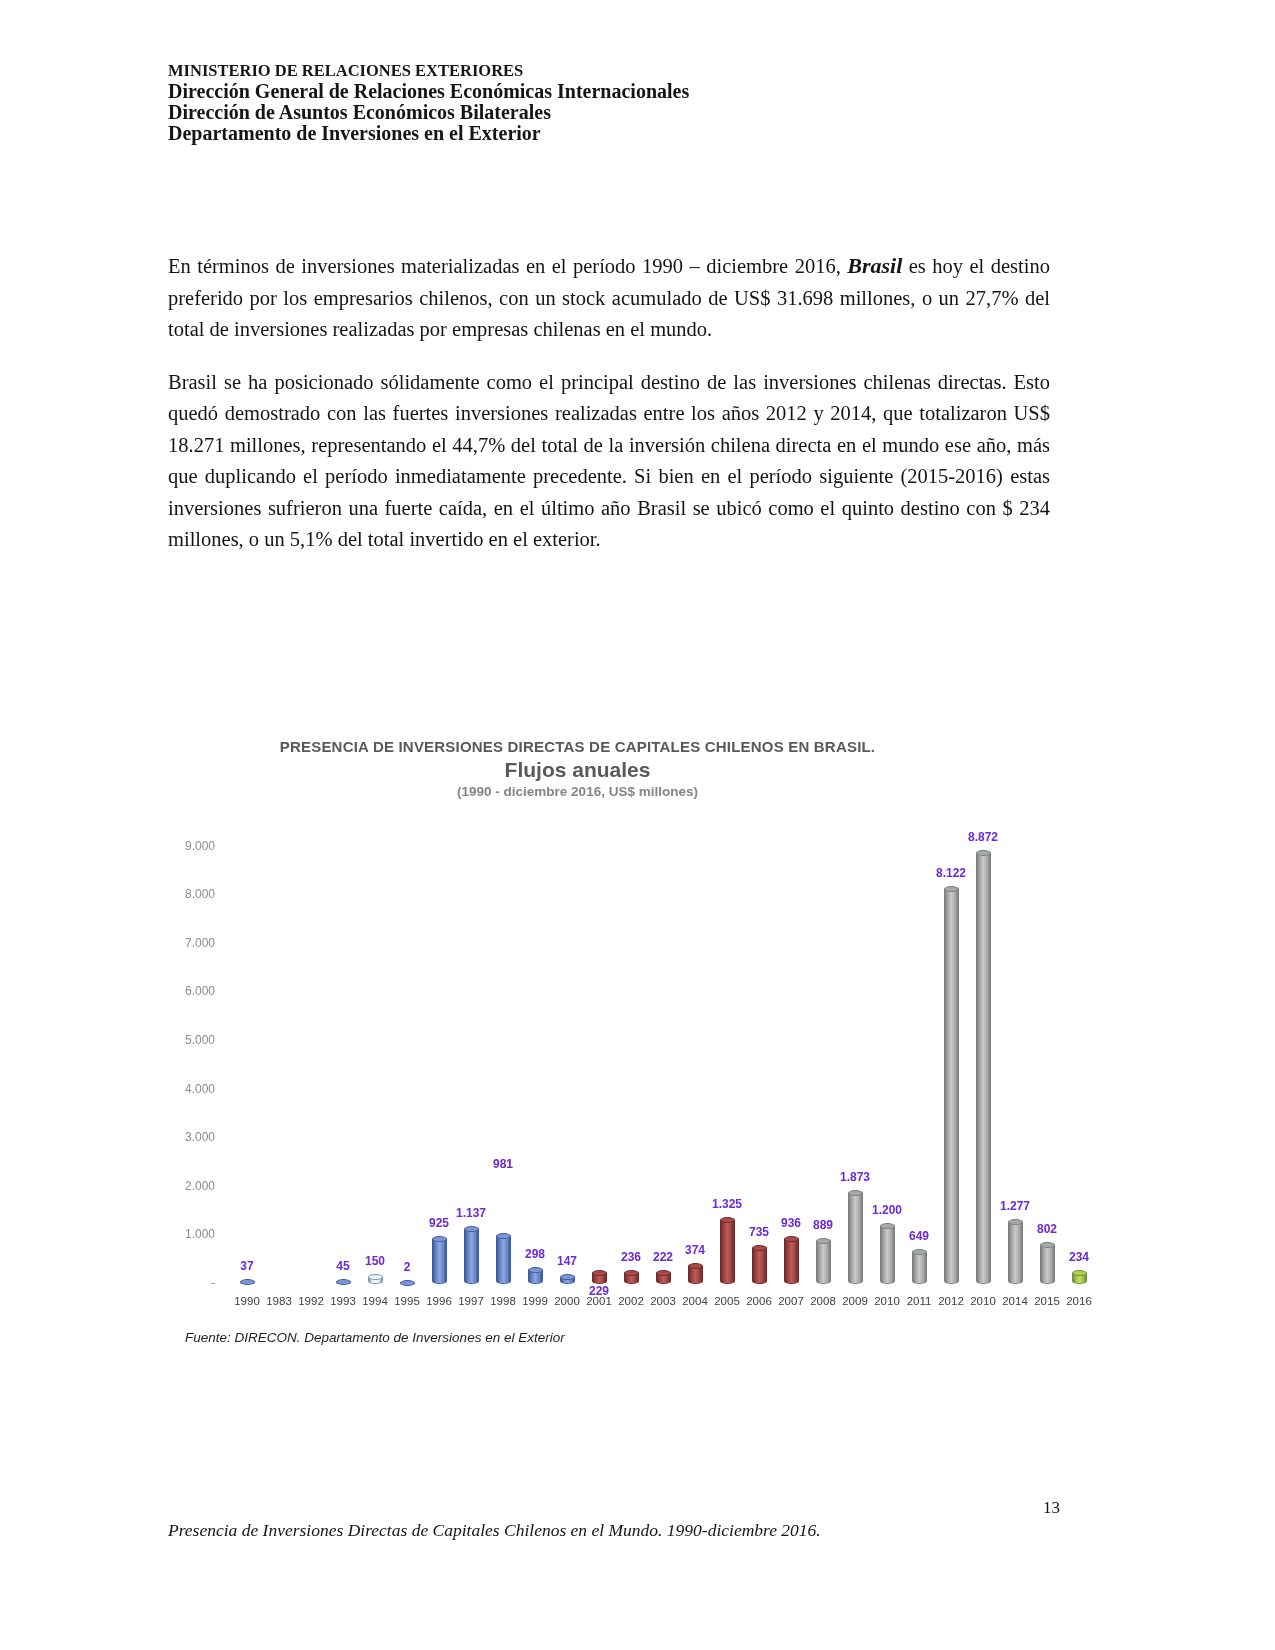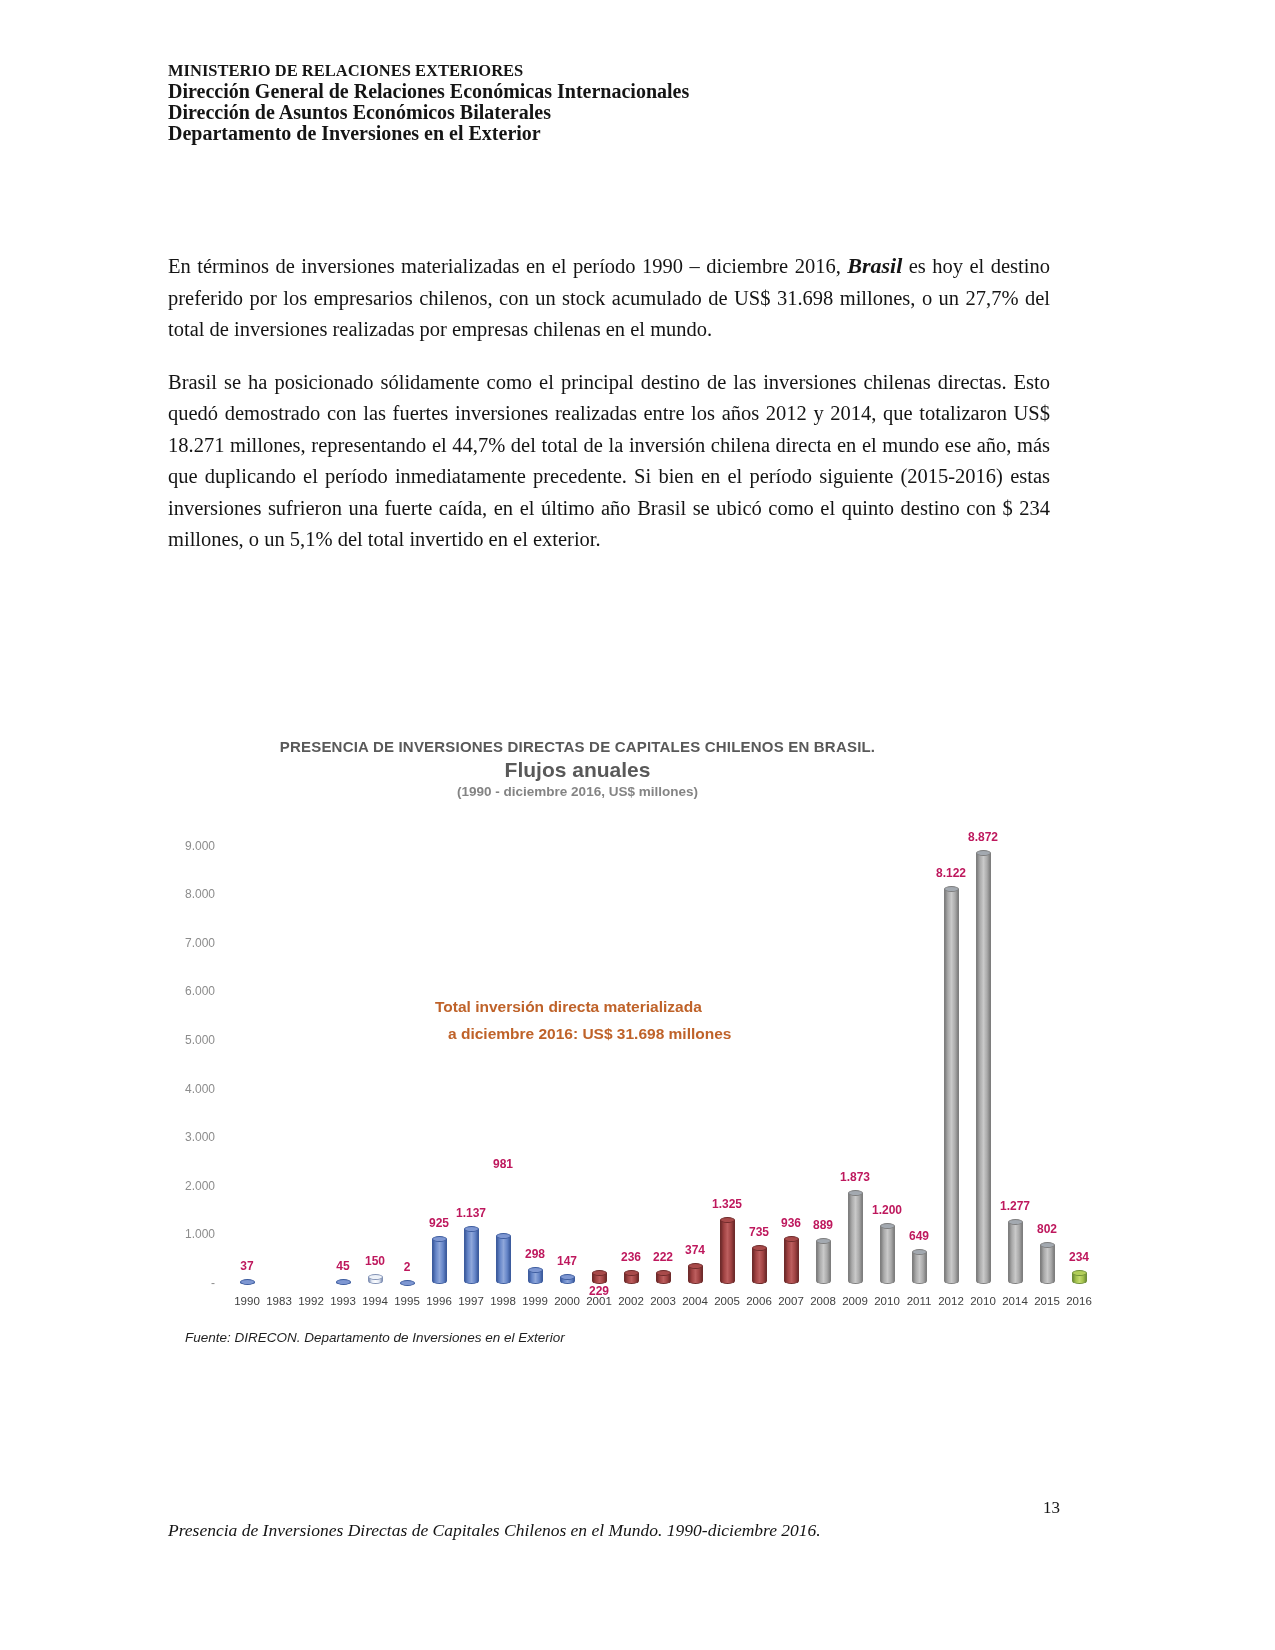--- a/index.html
+++ b/index.html
@@ -50,21 +50,21 @@
     font-family:"Liberation Sans", sans-serif; font-size:12px; color:#8c8c8c;
   }
   .year-label {
     position:absolute; width:40px; text-align:center;
     font-family:"Liberation Sans", sans-serif; font-size:11.5px; color:#404040;
   }
   .bar-body { position:absolute; box-sizing:border-box; }
   .bar-cap  { position:absolute; box-sizing:border-box; border-radius:50%; }
   .bar-value {
     position:absolute; width:64px; text-align:center;
-    font-family:"Liberation Sans", sans-serif; font-size:12px; font-weight:bold; color:#be185d;
+    font-family:"Liberation Sans", sans-serif; font-size:12px; font-weight:bold; color:#6d28d9;
   }
   .chart-source {
     position:absolute; left:185px; top:1330px;
     font-family:"Liberation Sans", sans-serif; font-style:italic;
     font-size:13.5px; color:#1f1f1f;
   }
 
   
   .page-number { position:absolute; left:960px; top:1498px; width:100px; text-align:right; font-size:17px; }
   .footer-caption {
@@ -89,24 +89,20 @@
     <p>Brasil se ha posicionado sólidamente como el principal destino de las inversiones chilenas directas. Esto quedó demostrado con las fuertes inversiones realizadas entre los años 2012 y 2014, que totalizaron US$ 18.271 millones, representando el 44,7% del total de la inversión chilena directa en el mundo ese año, más que duplicando el período inmediatamente precedente. Si bien en el período siguiente (2015-2016) estas inversiones sufrieron una fuerte caída, en el último año Brasil se ubicó como el quinto destino con $ 234 millones, o un 5,1% del total invertido en el exterior.</p>
   </div>
 
 
   <div class="chart-heading">
     <div class="t1">PRESENCIA DE INVERSIONES DIRECTAS DE CAPITALES CHILENOS EN BRASIL.</div>
     <div class="t2">Flujos anuales</div>
     <div class="t3">(1990 -  diciembre 2016, US$ millones)</div>
   </div>
 
-  <div class="chart-annotation" style="color: rgb(191, 98, 41);">
-    <div class="a1">Total inversión directa materializada</div>
-    <div class="a2">a diciembre 2016:  US$ 31.698 millones</div>
-  </div>
 
   <div class="chart-layer" id="chart-layer">
       <div class="ytick" style="left: 155px; top: 838.6px;">9.000</div>
       <div class="ytick" style="left: 155px; top: 887.2px;">8.000</div>
       <div class="ytick" style="left: 155px; top: 935.8px;">7.000</div>
       <div class="ytick" style="left: 155px; top: 984.4px;">6.000</div>
       <div class="ytick" style="left: 155px; top: 1033px;">5.000</div>
       <div class="ytick" style="left: 155px; top: 1081.6px;">4.000</div>
       <div class="ytick" style="left: 155px; top: 1130.2px;">3.000</div>
       <div class="ytick" style="left: 155px; top: 1178.8px;">2.000</div>

